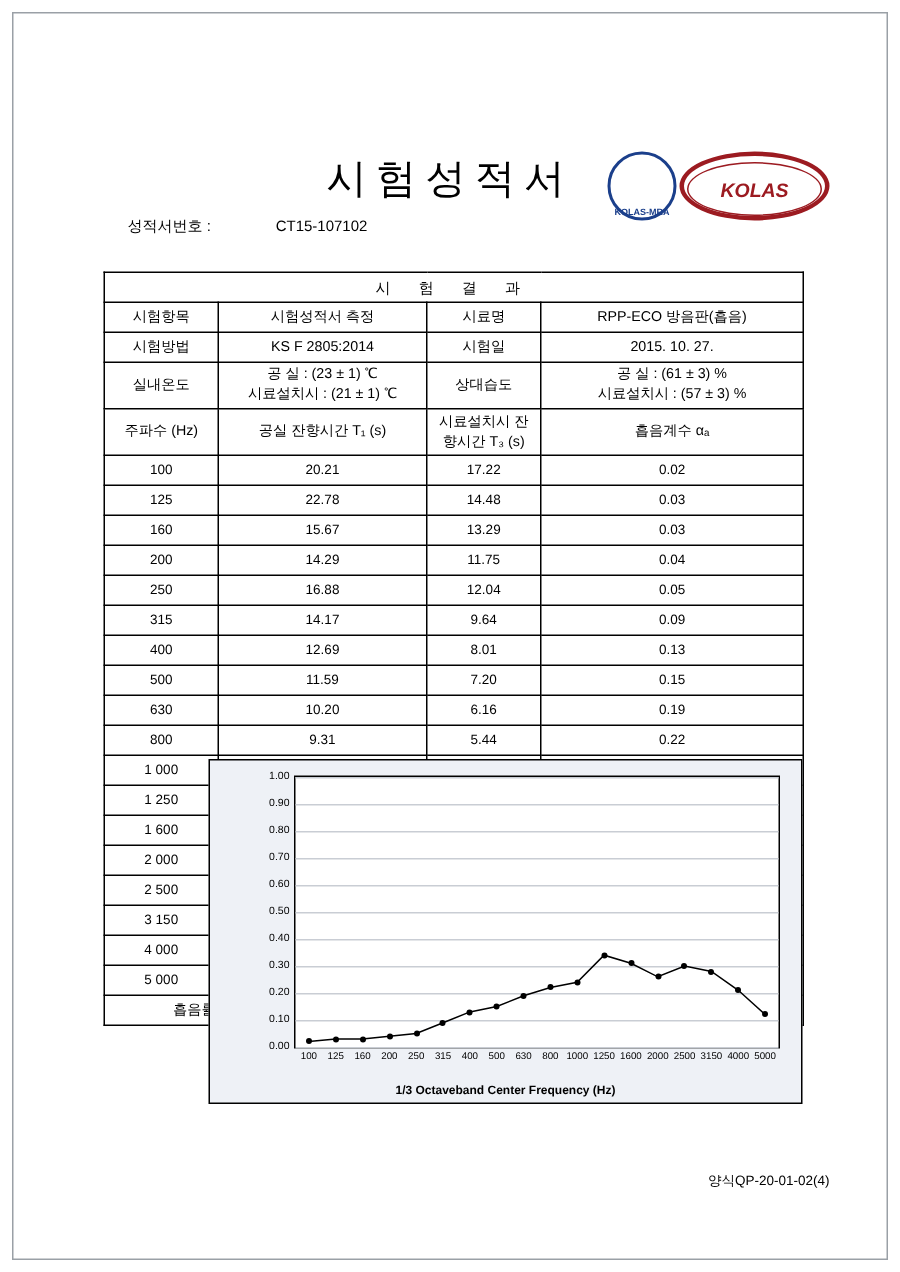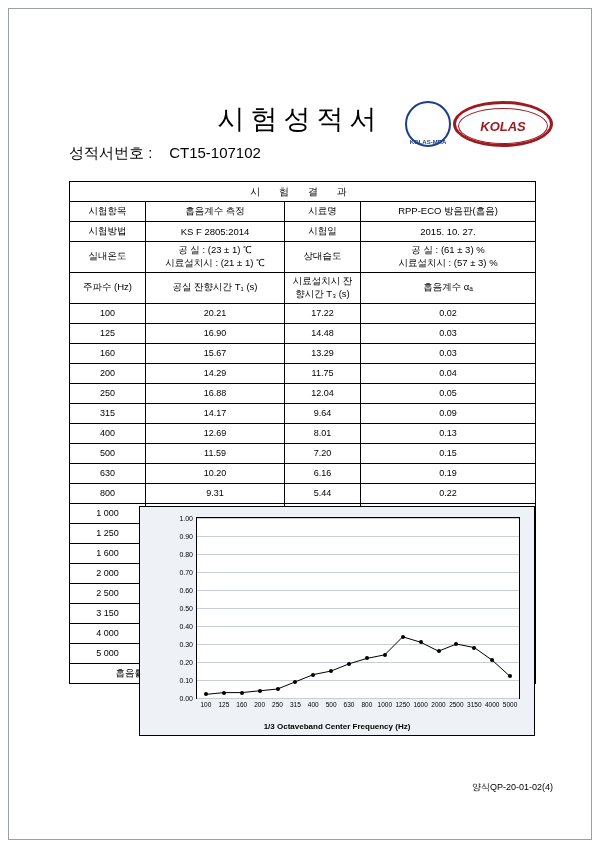--- a/index.html
+++ b/index.html
@@ -74,22 +74,22 @@
     font-size:13px;
     font-style:italic;
   }
   .seal-kolas .inner{
     border:1px solid #9c1b21;
     border-radius:50%;
     width:88px;height:34px;
     display:flex;align-items:center;justify-content:center;
   }
   .report-no{
-    position:absolute;left:60px;top:135px;
-    font-size:15px;
+    position:absolute;left:76px;top:135px;
+    font-size:10px;
   }
   .report-no .lbl{display:inline-block;width:96px;}
   .report-no .val{font-family:"Liberation Sans", sans-serif;}
 
   
   .tbl{
     position:absolute;left:60px;top:172px;width:466px;
     border-collapse:collapse;
     font-size:9px;
     table-layout:fixed;
@@ -197,21 +197,21 @@
         <col style="width:139px">
         <col style="width:76px">
         <col style="width:175px">
     </colgroup>
     <tbody>
       <tr>
         <td class="sect" colspan="4">시 험 결 과</td>
       </tr>
       <tr>
         <td class="lbl">시험항목</td>
-        <td class="val">흡음계수 측정</td>
+        <td class="val">시험성적서 측정</td>
         <td class="lbl">시료명</td>
         <td class="val">RPP-ECO 방음판(흡음)</td>
       </tr>
       <tr>
         <td class="lbl">시험방법</td>
         <td class="val">KS F 2805:2014</td>
         <td class="lbl">시험일</td>
         <td class="val">2015. 10. 27.</td>
       </tr>
       <tr style="height:30px">
@@ -233,21 +233,21 @@
         <td class="hd">흡음계수  αₐ</td>
       </tr>
       <tr>
           <td class="num">100</td>
           <td class="num">20.21</td>
           <td class="num">17.22</td>
           <td class="num">0.02</td>
         </tr>
       <tr>
           <td class="num">125</td>
-          <td class="num">16.90</td>
+          <td class="num">22.78</td>
           <td class="num">14.48</td>
           <td class="num">0.03</td>
         </tr>
       <tr>
           <td class="num">160</td>
           <td class="num">15.67</td>
           <td class="num">13.29</td>
           <td class="num">0.03</td>
         </tr>
       <tr>

